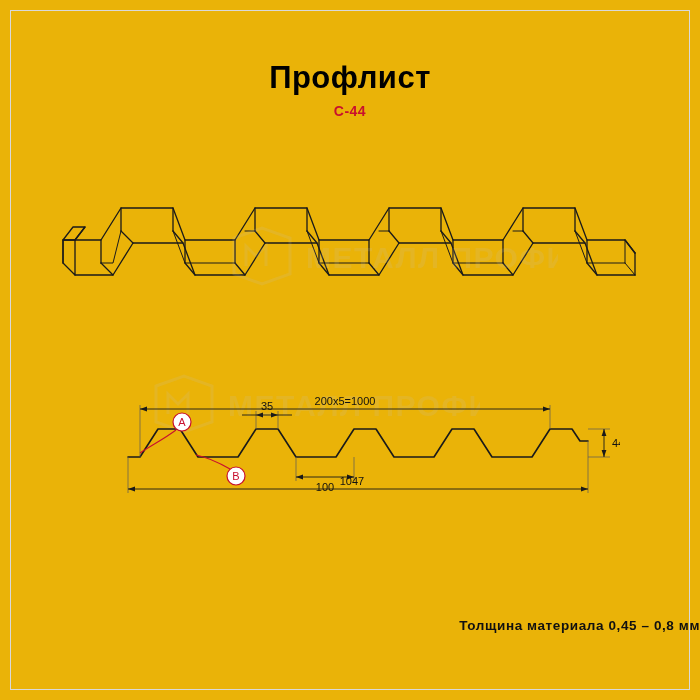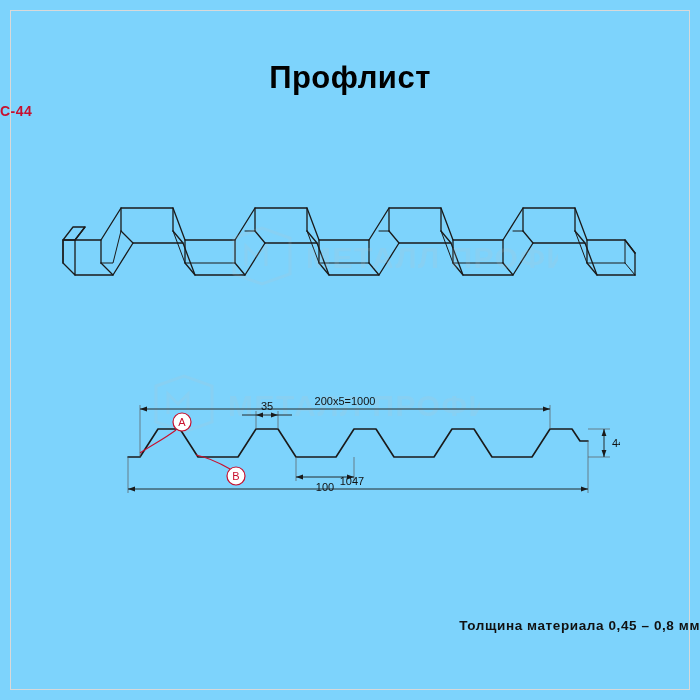--- a/index.html
+++ b/index.html
@@ -13,21 +13,21 @@
     font-family: "Liberation Sans", sans-serif;
     color: #1a1a1a;
     position: relative;
     overflow: hidden;
   }
   .page {
     position: absolute;
     left: 0; top: 0;
     width: 700px;
     height: 700px;
-    background: #7dd3fc;
+    background: #eab308;
   }
   .border-frame {
     position: absolute;
     left: 10px; top: 10px;
     width: 680px;
     height: 680px;
     border: 1px solid #d9d9d9;
     box-sizing: border-box;
   }
   .title {
@@ -39,20 +39,21 @@
     font-size: 31px;
     font-weight: bold;
     letter-spacing: 0.5px;
     color: #000000;
   }
   .subtitle {
     position: absolute;
     top: 103px;
     left: 0;
     width: 700px;
+    text-align: center;
     font-size: 14px;
     font-weight: bold;
     color: #c8102e;
     letter-spacing: 0.5px;
   }
   .footer-note {
     position: absolute;
     top: 618px;
     left: 0;
     width: 700px;

